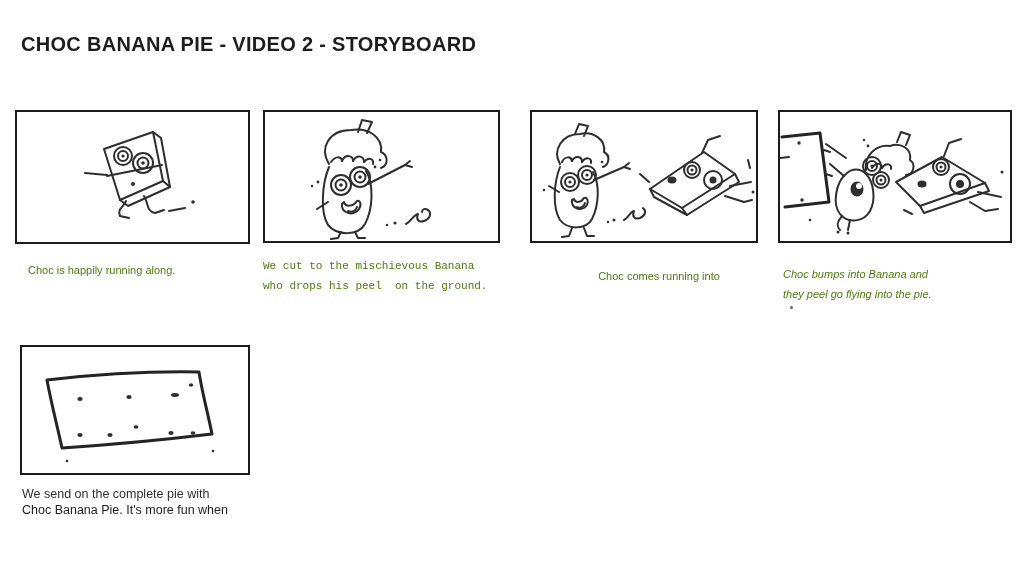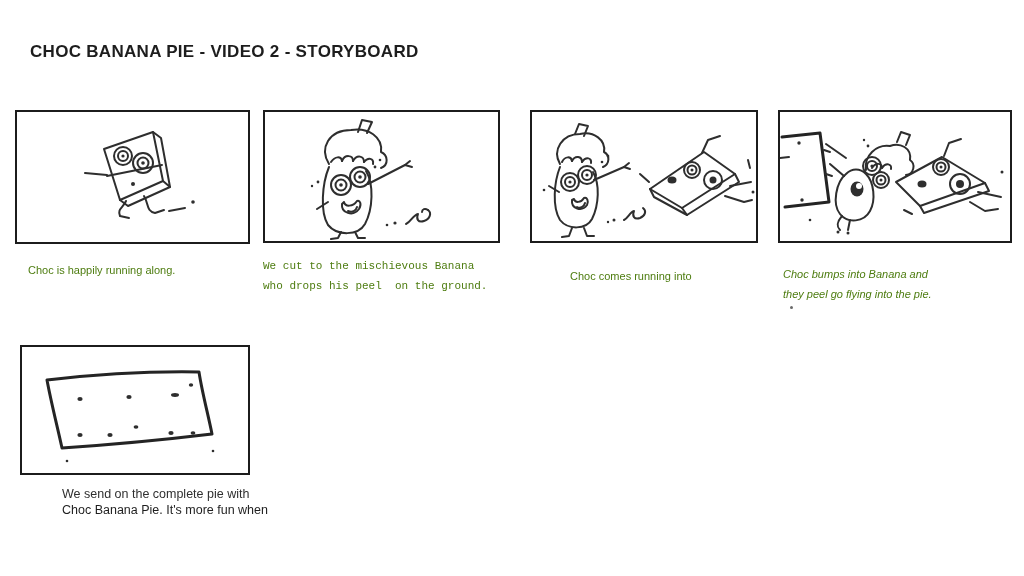--- a/index.html
+++ b/index.html
@@ -1,22 +1,22 @@
 <!DOCTYPE html>
 <html><head>
 <meta charset="utf-8">
 <style>
   html,body{margin:0;padding:0;}
   body{
     width:1024px;height:576px;position:relative;background:#ffffff;
     font-family:"Liberation Sans","DejaVu Sans",sans-serif;overflow:hidden;
   }
   .title{
-    position:absolute;left:18px;top:30px;margin:12px;
-    font-size:17px;font-weight:700;letter-spacing:.3px;color:#1d1d1d;
+    position:absolute;left:18px;top:30px;margin:3px;
+    font-size:20px;font-weight:700;letter-spacing:.3px;color:#1d1d1d;
   }
   .frame{
     position:absolute;border:2px solid #1c1c1c;background:#fff;box-sizing:border-box;
   }
   .frame svg{display:block;width:100%;height:100%;}
   .sk{fill:none;stroke:#2e2e2e;stroke-width:2;stroke-linecap:round;stroke-linejoin:round;}
   .sk3{fill:none;stroke:#242424;stroke-width:3;stroke-linecap:round;stroke-linejoin:round;}
   .dot{fill:#2e2e2e;stroke:none;}
   .caption{
     position:absolute;margin:0;color:#4d7c0f;font-size:11px;line-height:20px;
@@ -24,23 +24,23 @@
   .caption span{display:block;white-space:pre-wrap;}
   .small-caption{font-size:12.5px;line-height:16px;color:#2f2f2f;}
   .small-caption .bold{font-weight:400;color:#1e1e1e;}
   .p1f{left:15px;top:110px;width:235px;height:134px;}
   .p2f{left:263px;top:110px;width:237px;height:133px;}
   .p3f{left:530px;top:110px;width:228px;height:133px;}
   .p4f{left:778px;top:110px;width:234px;height:133px;}
   .p5f{left:20px;top:345px;width:230px;height:130px;}
   .c1{left:28px;top:260px;width:230px;}
   .c2{left:263px;top:256px;width:262px;font-family:Liberation Mono, monospace;}
-  .c3{left:570px;top:266px;width:232px;}
+  .c3{left:543px;top:266px;width:232px;text-align:center;}
   .c4{left:783px;top:264px;width:238px;font-style:italic;}
-  .c5{left:22px;top:486px;width:245px;margin-left:40px;}
+  .c5{left:22px;top:486px;width:245px;}
   .stray{position:absolute;left:790px;top:306px;width:3px;height:3px;border-radius:50%;background:#6a6a6a;}
 </style>
 </head>
 <body>
 
 <div class="page">
 
   <h1 class="title">CHOC BANANA PIE - VIDEO 2 - STORYBOARD</h1>
 
   <div class="frame p1f">

